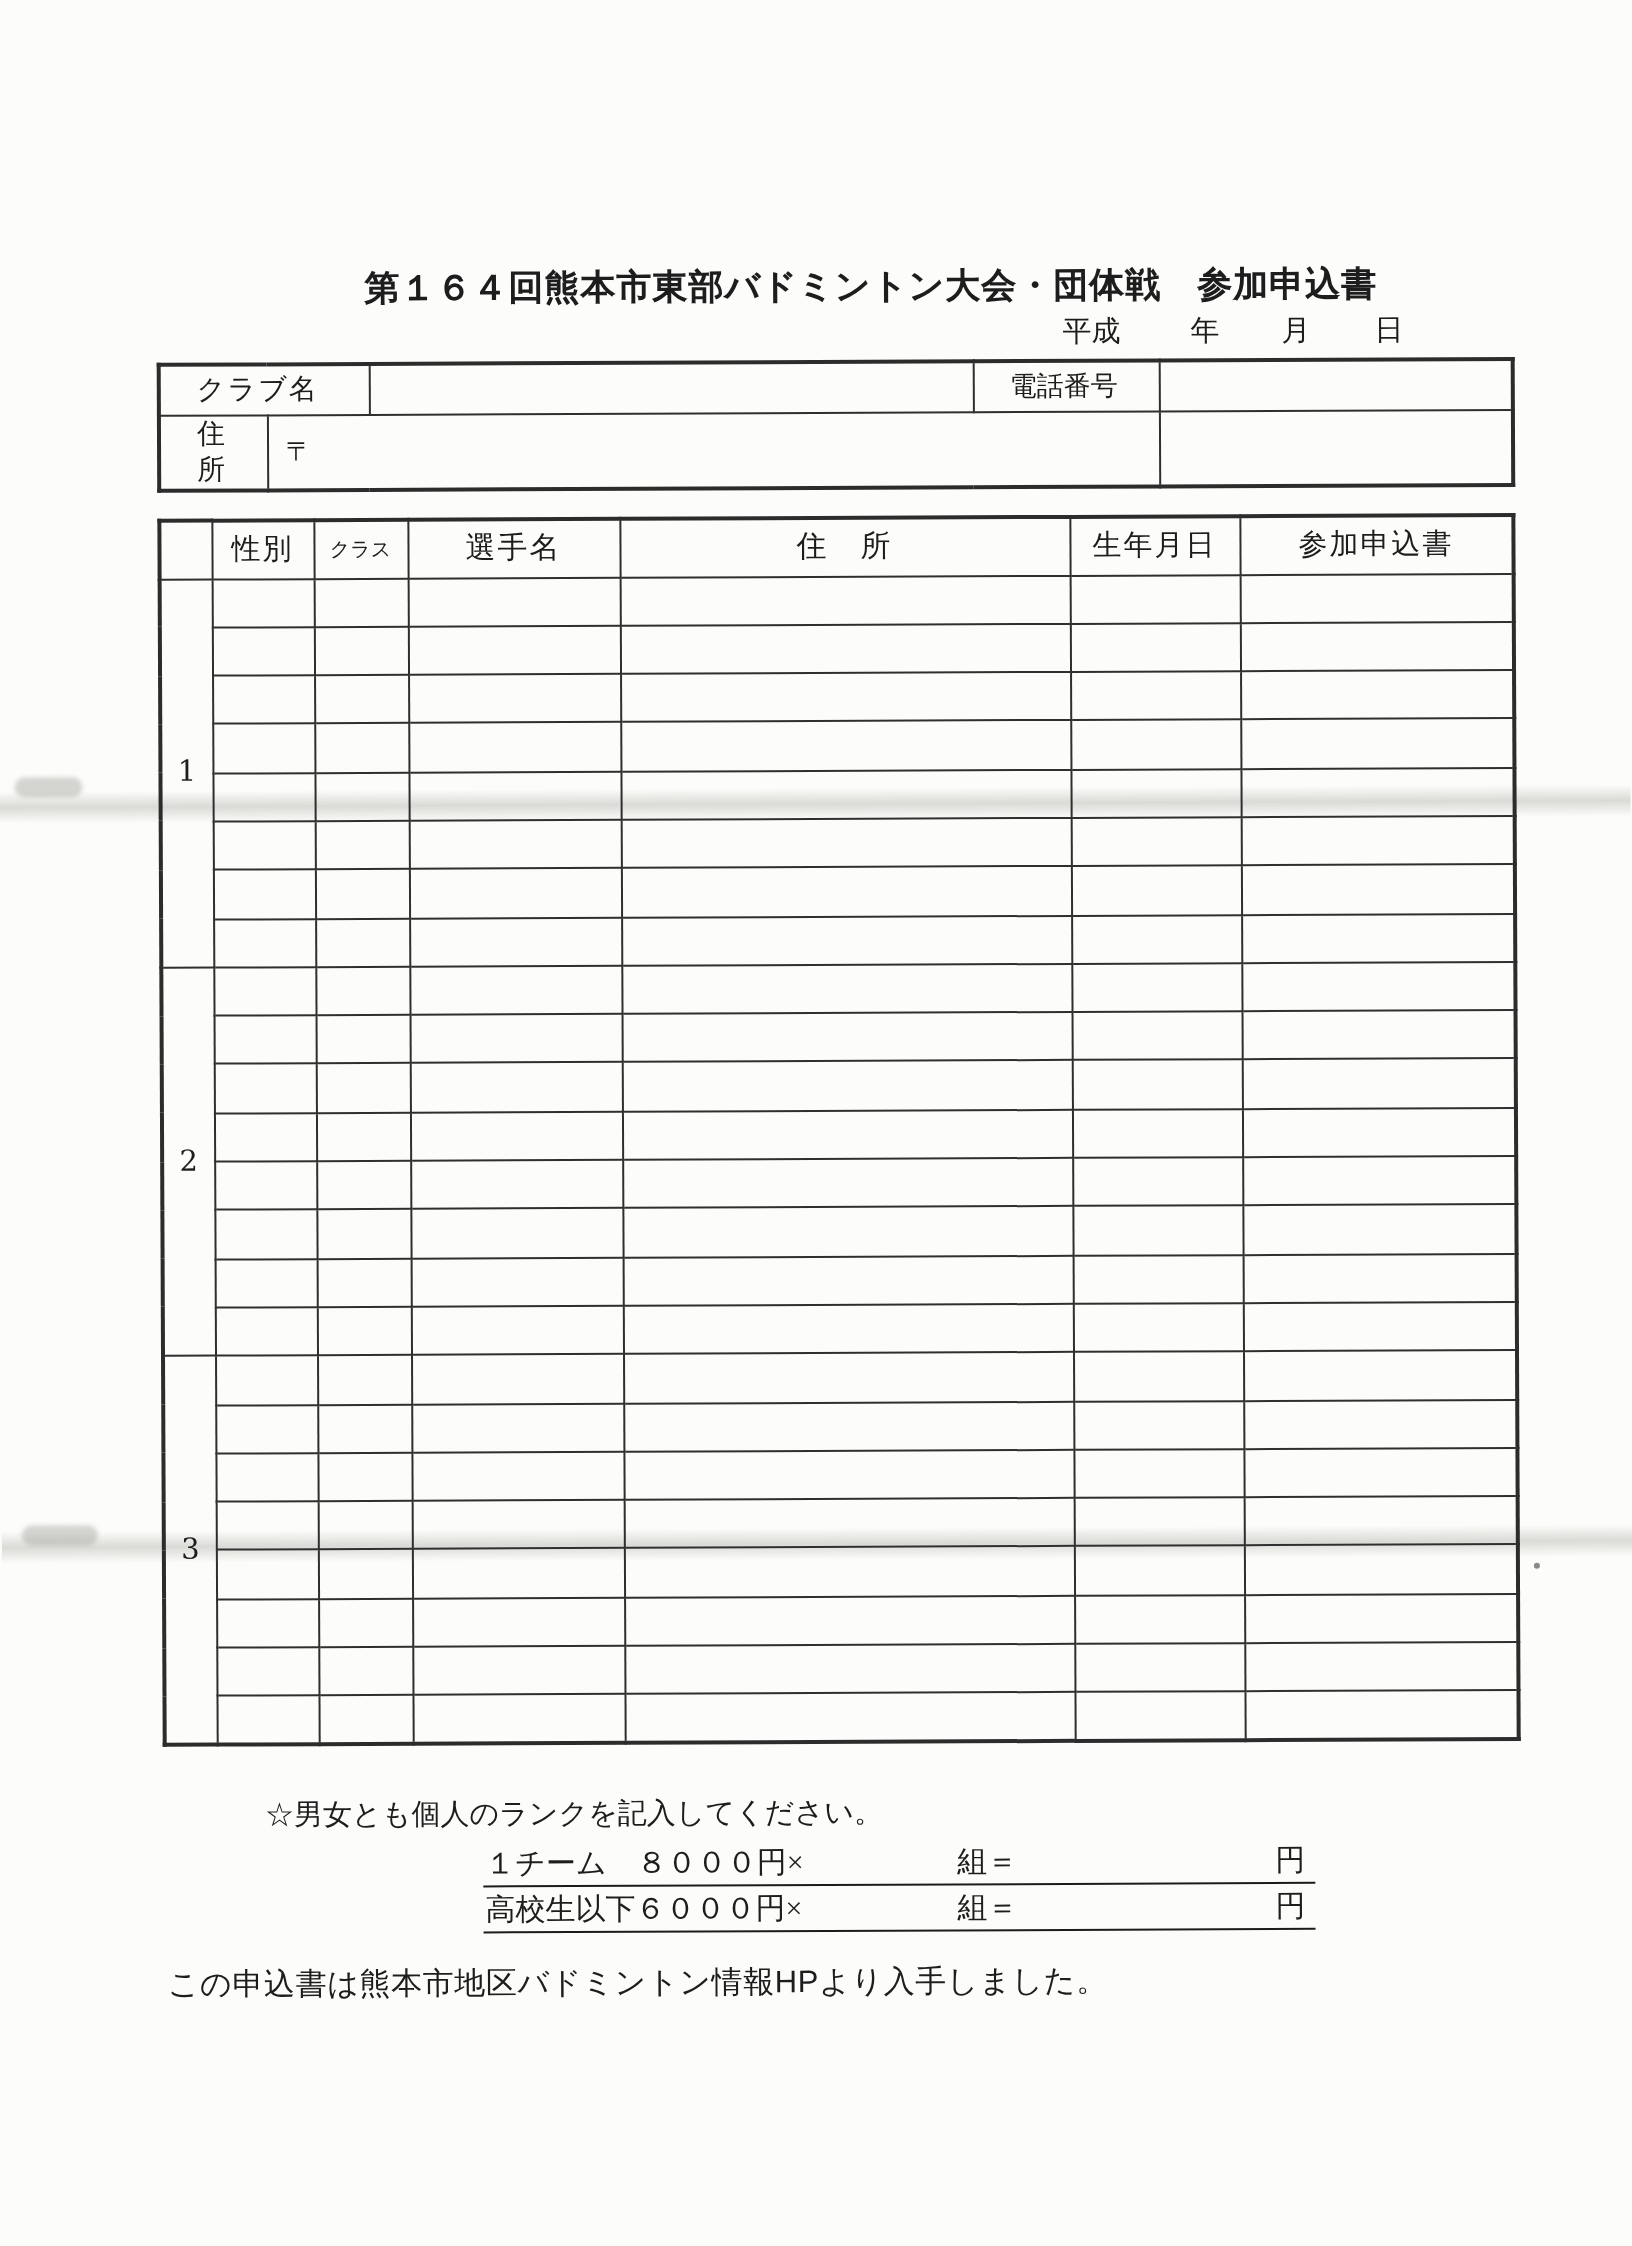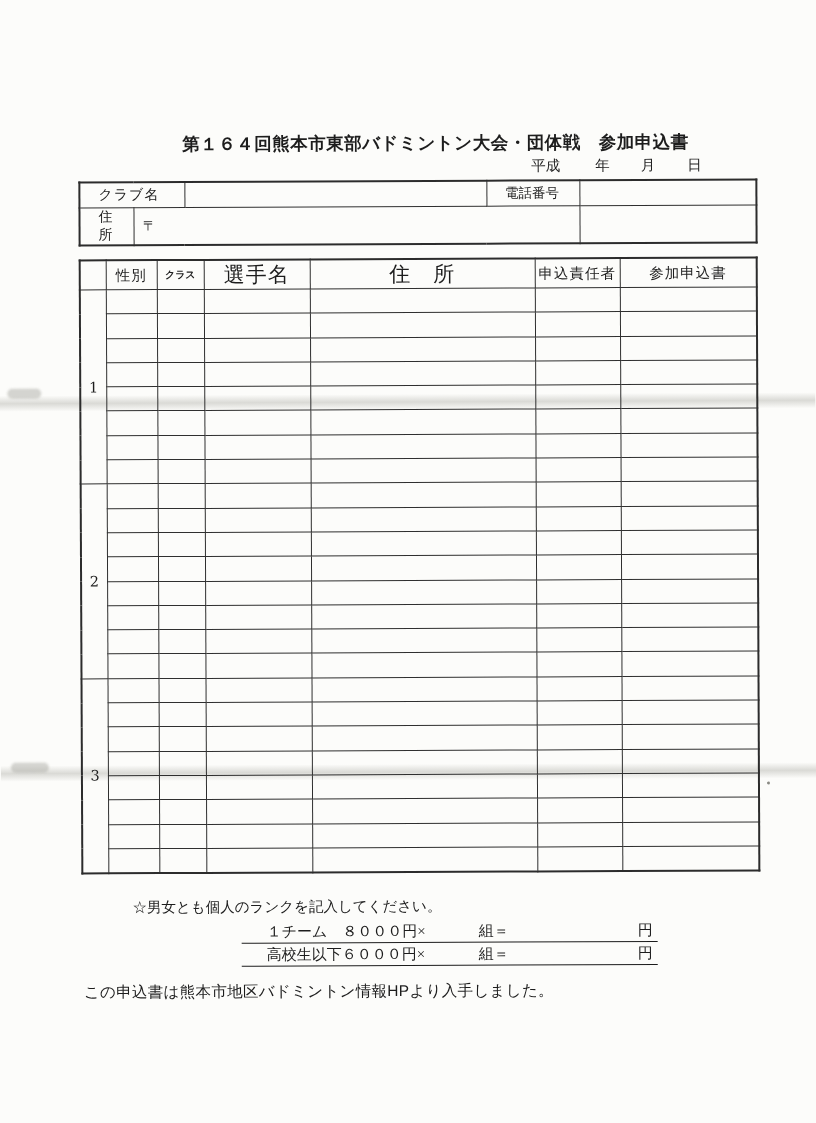--- a/index.html
+++ b/index.html
@@ -37,29 +37,29 @@
   .info-table { position:absolute; left:80px; top:180px; width:677px; border:2px solid #2c2c2c; }
   .info-table td { height:25px; font-size:14px; padding:0 4px; }
   .info-table td.lbl { text-align:left; letter-spacing:1px; padding:0 18px; }
   .info-table td.lbl.tight { letter-spacing:0; font-size:13.5px; }
   .postal { font-size:13px; padding-left:5px; }
 
   .roster { position:absolute; left:80px; top:258px; width:677px; border:2px solid #2c2c2c; }
   .roster thead tr { height:29px; }
   .roster tbody tr { height:24.3px; }
   .roster th { font-weight:normal; font-size:14.5px; letter-spacing:1px; text-align:center;margin-top:34px; }
-  .roster th.h-cls { font-size:10px; letter-spacing:0;font-weight:bold; }
-  .roster th.h-big { font-size:21px; }
+  .roster th.h-cls { font-size:10px; letter-spacing:0; }
+  .roster th.h-big { font-size:15px; }
   .roster td.team-cell { text-align:center; font-size:14.5px; font-family:"DejaVu Serif",serif; }
 
   .rank-note { position:absolute; left:131px; top:897px; font-size:14.5px; white-space:nowrap; }
 
   .fees { position:absolute; left:240px; top:920px; width:416px; }
   .fee-line { position:relative; height:23px; border-bottom:1.8px solid #1c1c1c; font-size:15px; white-space:nowrap; }
-  .fee-label  { position:absolute; left:1px;  top:2px;margin-left:24px; }
+  .fee-label  { position:absolute; left:1px;  top:2px; }
   .fee-unit   { position:absolute; left:237px; top:2px; }
   .fee-amount { position:absolute; left:290px; top:2px; }
   .fee-suffix { position:absolute; right:5px; top:2px; }
 
   .source-note { position:absolute; left:82px; top:981px; font-size:15.5px; letter-spacing:0.3px;
     font-family:"Liberation Sans","DejaVu Sans",sans-serif; white-space:nowrap; }
 </style>
 </head>
 <body>
 
@@ -113,21 +113,21 @@
         <col style="width:85px">
         <col style="width:137px">
     </colgroup>
     <thead>
       <tr>
         <th></th>
         <th>性別</th>
         <th class="h-cls">クラス</th>
         <th class="h-big">選手名</th>
         <th class="h-big">住　所</th>
-        <th>申込責任者</th>
+        <th>生年月日</th>
         <th>参加申込書</th>
       </tr>
     </thead>
     <tbody id="roster-body">
         <tr>
           <td rowspan="8" class="team-cell">1</td>
           <td></td>
           <td></td>
           <td></td>
           <td></td>

